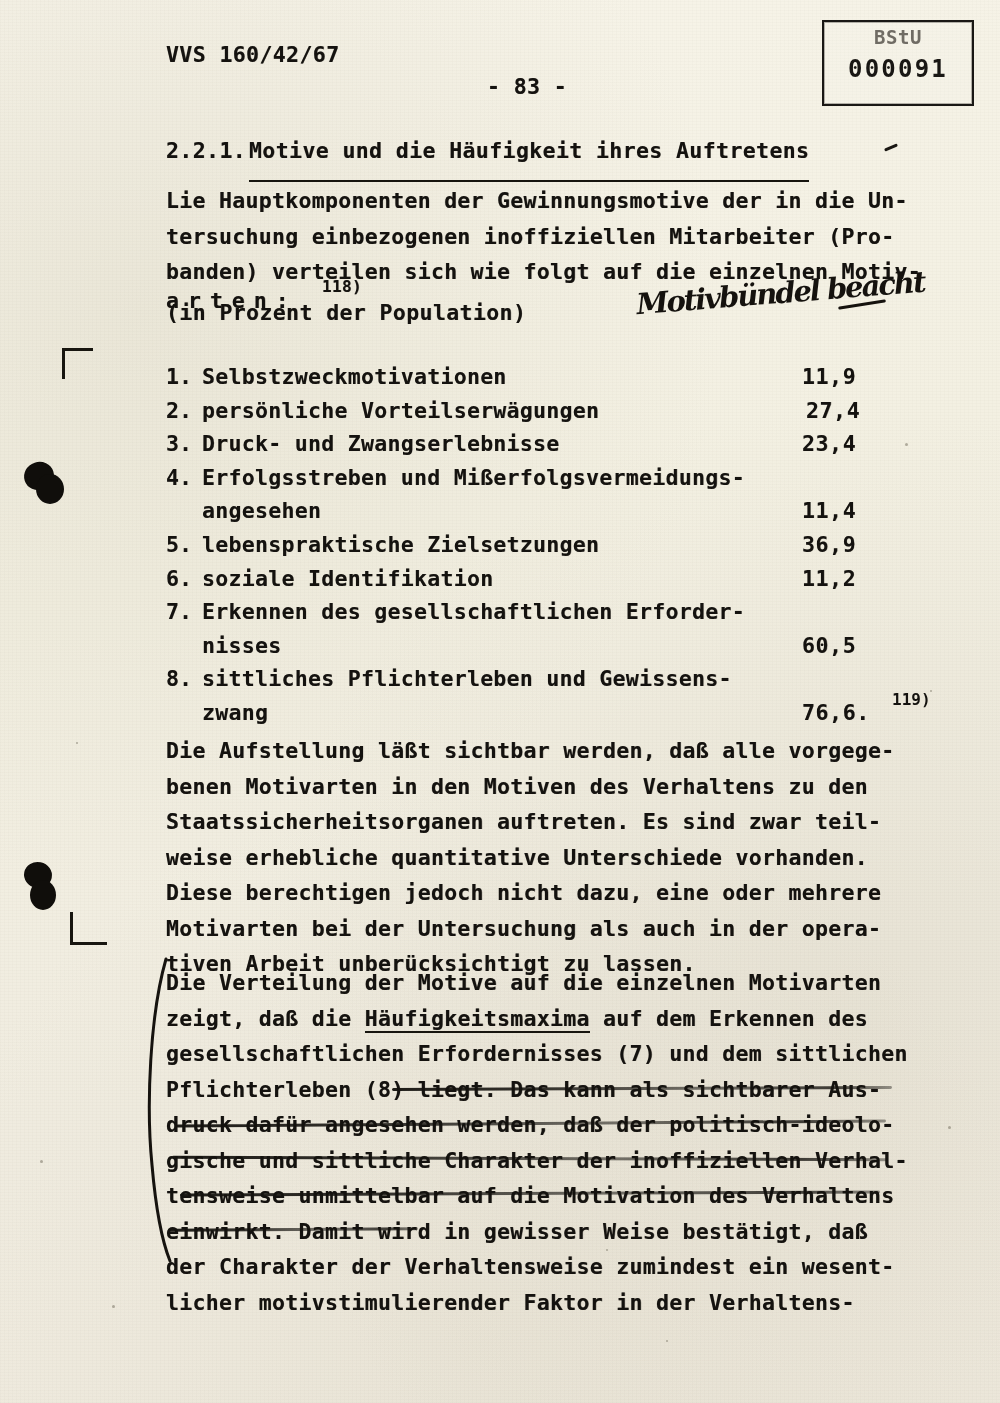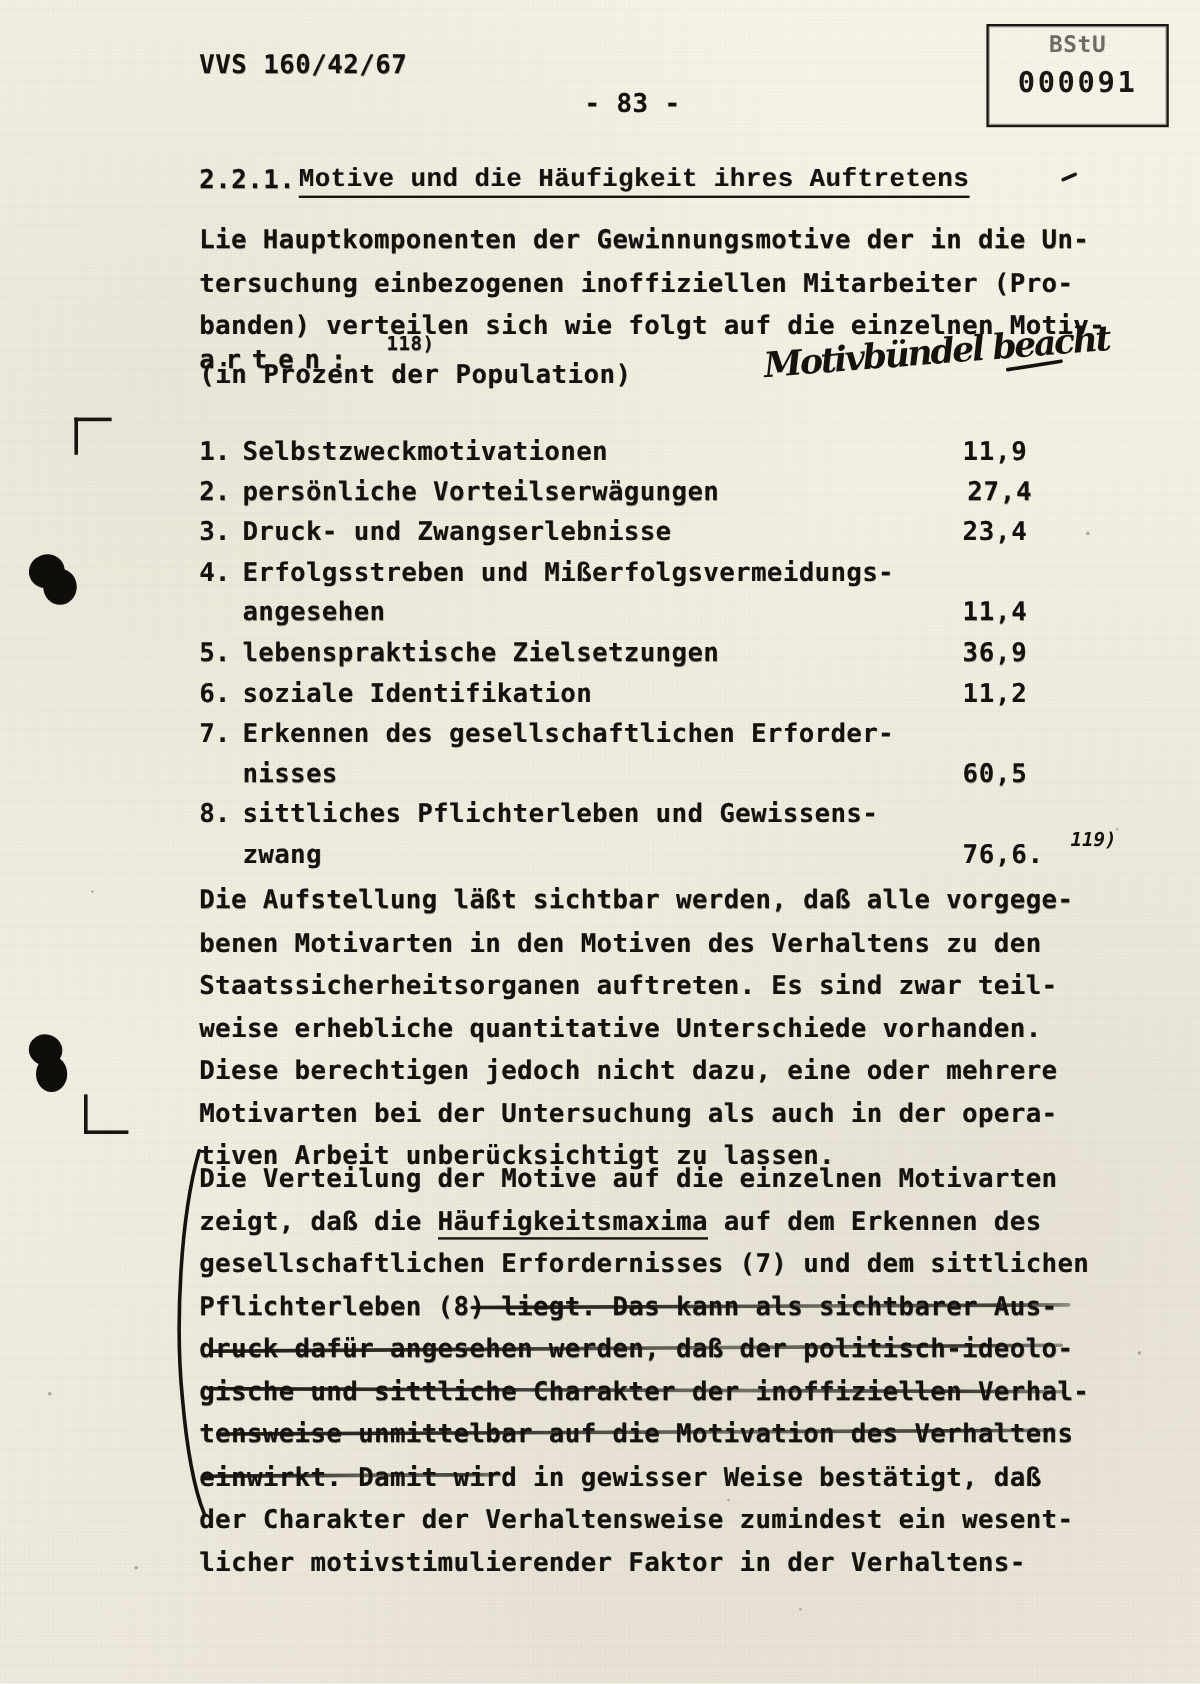--- a/index.html
+++ b/index.html
@@ -70,22 +70,21 @@
     color: #191714;
     font-family: "DejaVu Sans Mono", monospace;
     letter-spacing: 2.2px;
   }
 
   
   #section-no  { left: 166px; top: 138px; font-size: 21.5px; text-align: right; }
   #section-title {
     left: 249px; top: 138px; font-size: 21.5px;
     border-bottom: 2.2px solid #17150f;
-    padding-bottom: 1px;
-    font-family: Liberation Mono, monospace;
+    padding-bottom: 17px;
   }
 
   
   .para {
     position: absolute;
     color: #14120f;
     font-family: "DejaVu Sans Mono", monospace;
     font-size: 21.5px;
     font-weight: 700;
     line-height: 35.5px;
@@ -143,21 +142,20 @@
     text-shadow: 0.35px 0.25px 0 rgba(30,26,20,0.42);
   }
   .motive-value.v-a { left: 636px; }
   .motive-value.v-b { left: 640px; }
   .fn-sup {
     position: absolute;
     font-size: 16px; font-weight: 700;
     font-family: "DejaVu Sans Mono", monospace;
     color: #14120f;
     white-space: pre;
-    font-style: italic;
   }
 
   
   #para-2 { left: 166px; top: 733px; }
   #para-3 { left: 166px; top: 965px; }
 
   
   .u-typed {
     border-bottom: 2.2px solid #17150f;
     padding-bottom: 0px;

